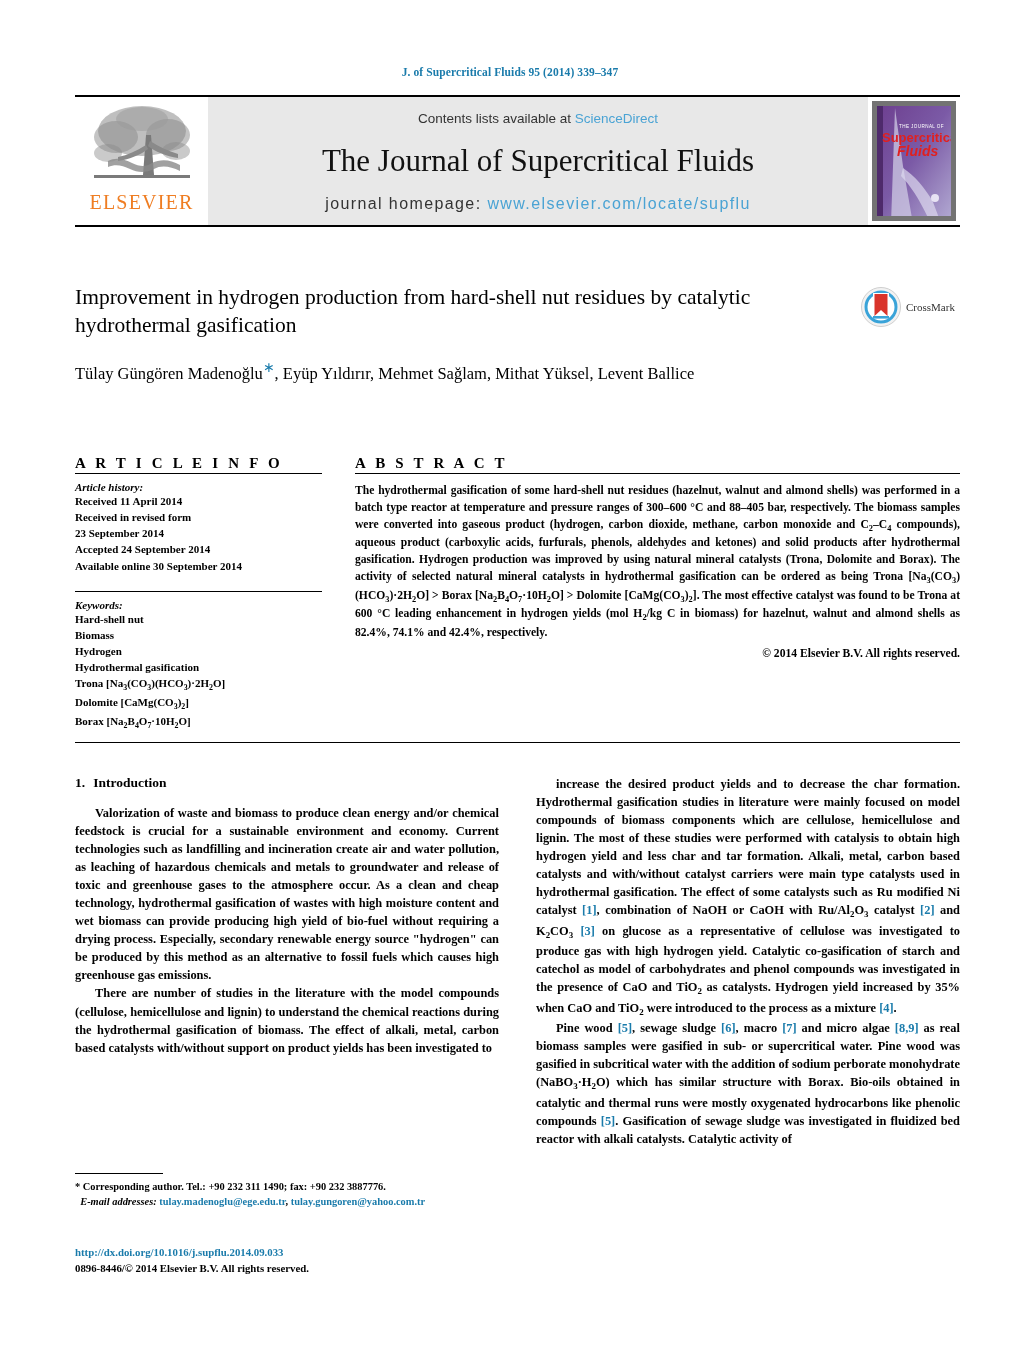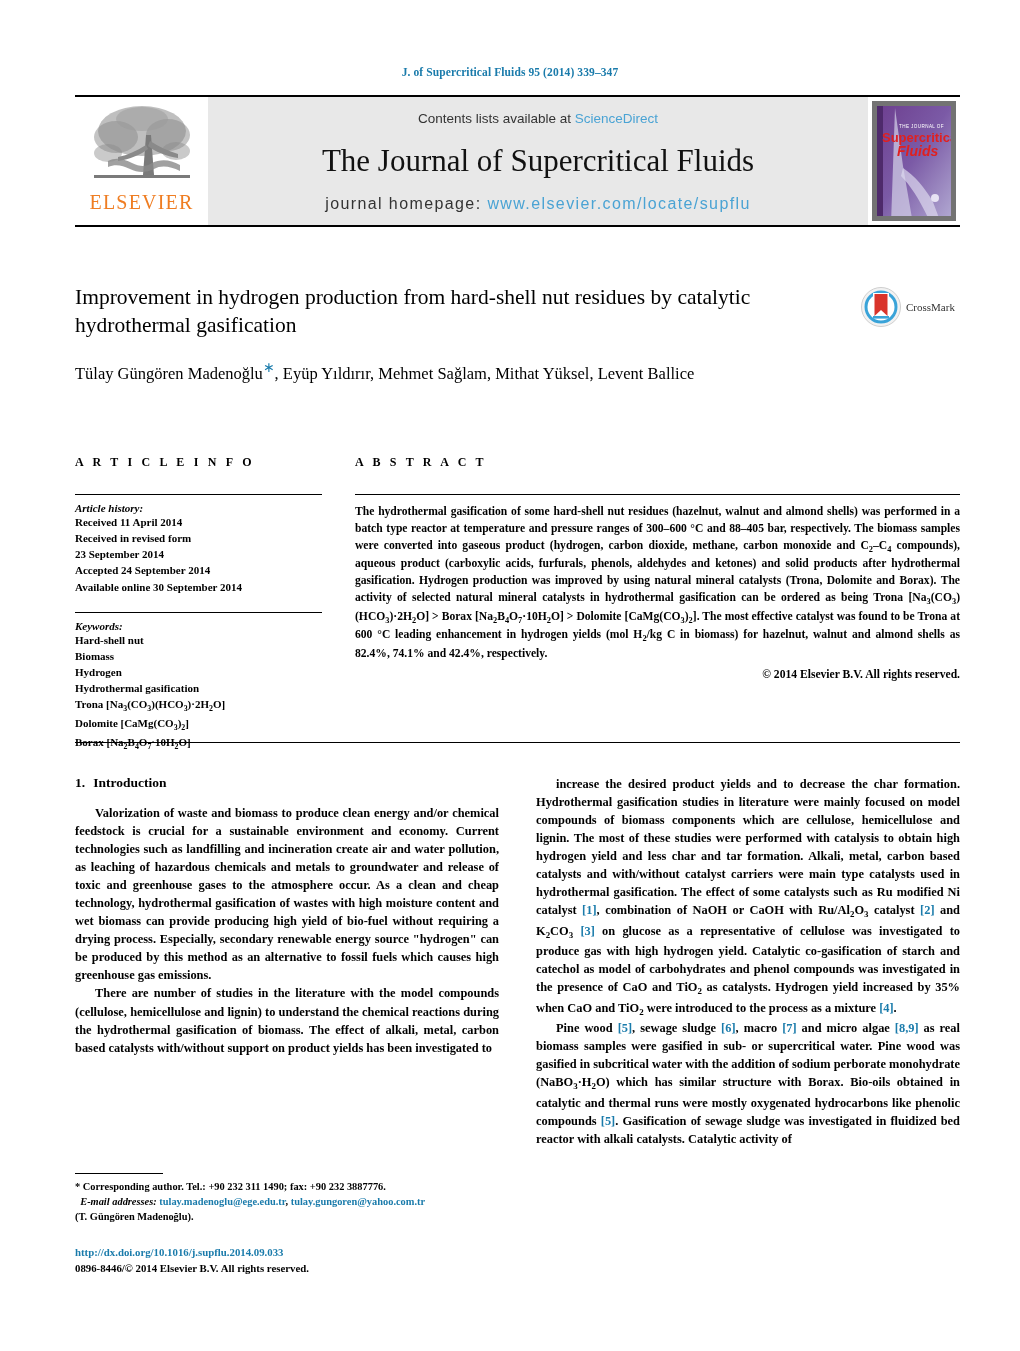--- a/index.html
+++ b/index.html
@@ -196,24 +196,24 @@
   .col-info {
     width: 247px;
     flex: 0 0 247px;
   }
   .col-abs {
     flex: 1 1 auto;
     padding-left: 33px;
   }
   .sec-head {
     font-family: "Liberation Serif", serif;
-    font-size: 12px;
+    font-size: 15px;
     font-weight: bold;
     letter-spacing: 3.2px;
-    margin-bottom: 24px;
+    margin-bottom: 1px;
   }
   .hr-thin {
     border-top: 1.3px solid #000;
     margin: 0 0 7px 0;
   }
   .hr-thin-abs {
     border-top: 1.3px solid #000;
     margin: 0 0 9px 0;
   }
   .ital-lab {
@@ -460,21 +460,20 @@
   </div>
 
   <div class="footnote">
     <div class="fn-rule"></div>
     <div class="fn-line">* Corresponding author. Tel.: +90 232 311 1490; fax: +90 232 3887776.</div>
     <div class="fn-line">
       &nbsp;&nbsp;<span class="lbl">E-mail addresses:</span>
       <span class="fn-link">tulay.madenoglu@ege.edu.tr</span>,
       <span class="fn-link">tulay.gungoren@yahoo.com.tr</span>
     </div>
-    <div class="fn-line">(T. Güngören Madenoğlu).</div>
   </div>
 
   <div class="doi-block">
     <div class="doi-line">http://dx.doi.org/10.1016/j.supflu.2014.09.033</div>
     <div class="issn-line">0896-8446/© 2014 Elsevier B.V. All rights reserved.</div>
   </div>
 
 </div>
 
 </body></html>

